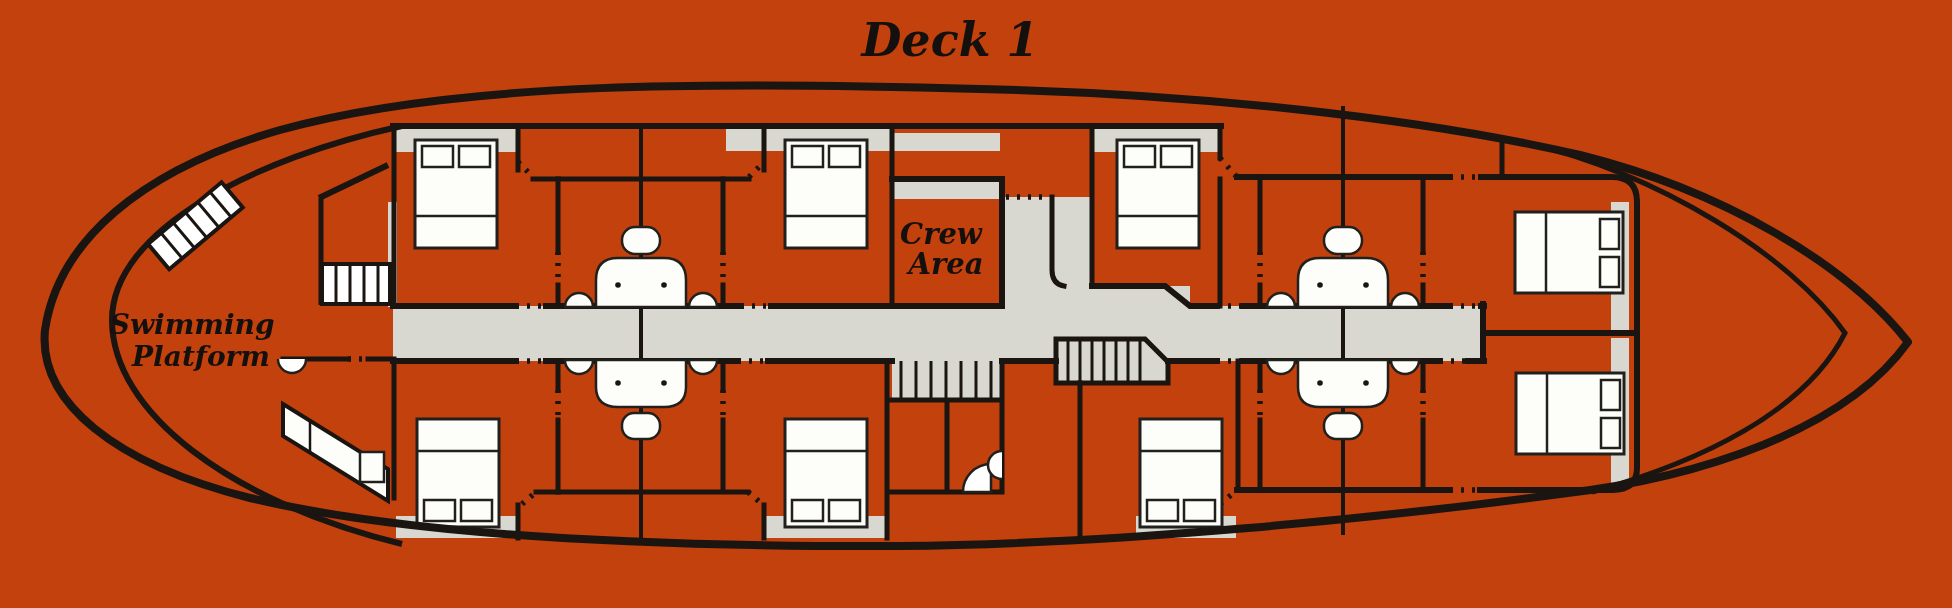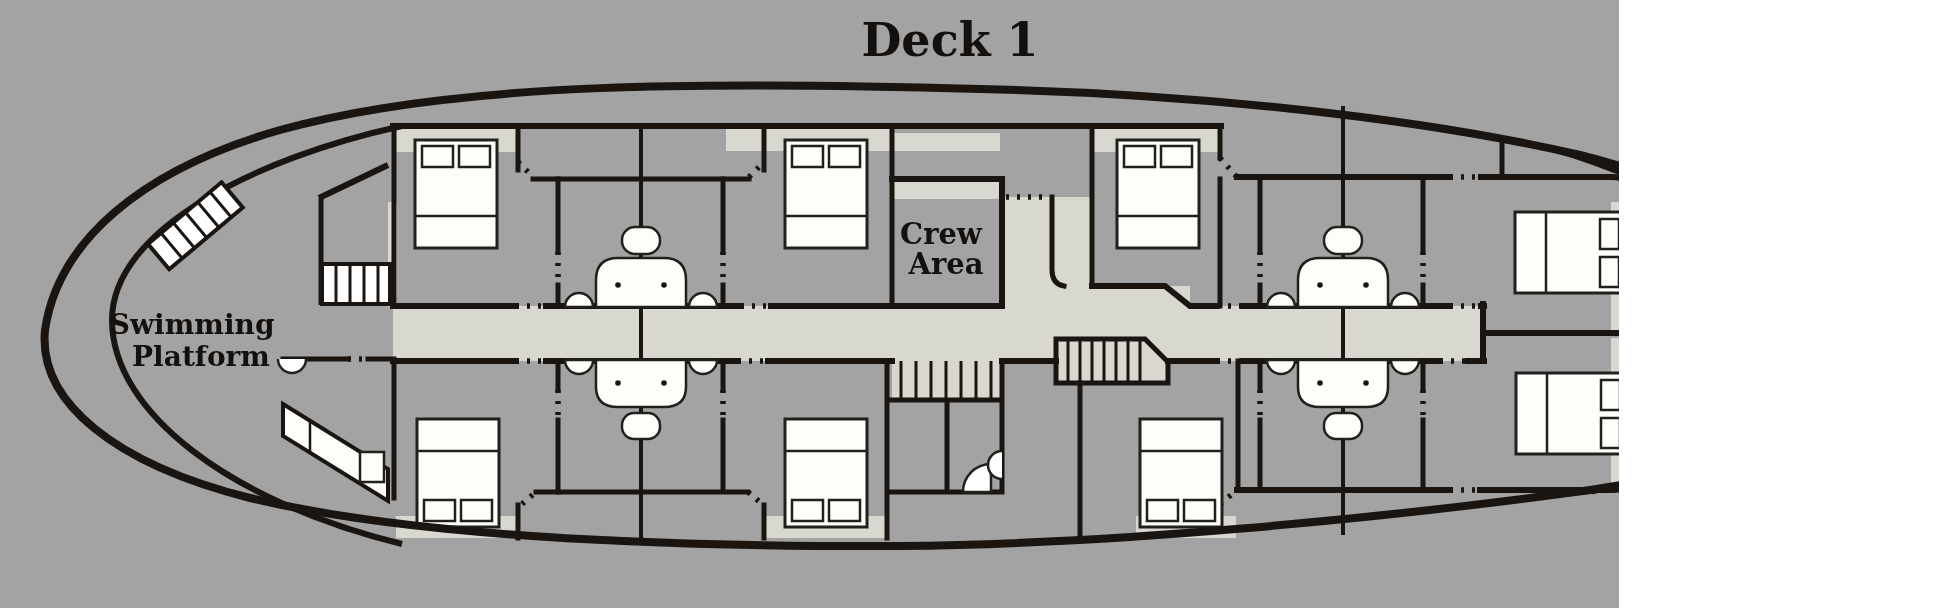--- a/index.html
+++ b/index.html
@@ -1,17 +1,17 @@
 <!DOCTYPE html>
 <html><head>
 <meta charset="utf-8">
 <style>
   html,body{margin:0;padding:0;background:#ffffff;}
-  .page{position:relative;width:1619px;height:608px;background:#a3a3a3;overflow:hidden;
-        font-family:"DejaVu Serif", serif;}
+  .page{position:relative;width:1952px;height:608px;background:#c2410c;overflow:hidden;
+        font-family:"DejaVu Serif", serif;font-style:italic;}
   svg text{font-family:"DejaVu Serif", serif;fill:#14100d;}
   .title{font-size:46px;font-weight:700;text-anchor:middle;}
   .label{font-size:28px;font-weight:600;text-anchor:middle;}
   .crew{font-size:29px;font-weight:600;text-anchor:middle;}
 </style>
 </head>
 <body>
 
 <div class="page">
 <svg width="1952" height="608" viewBox="0 0 1952 608">

